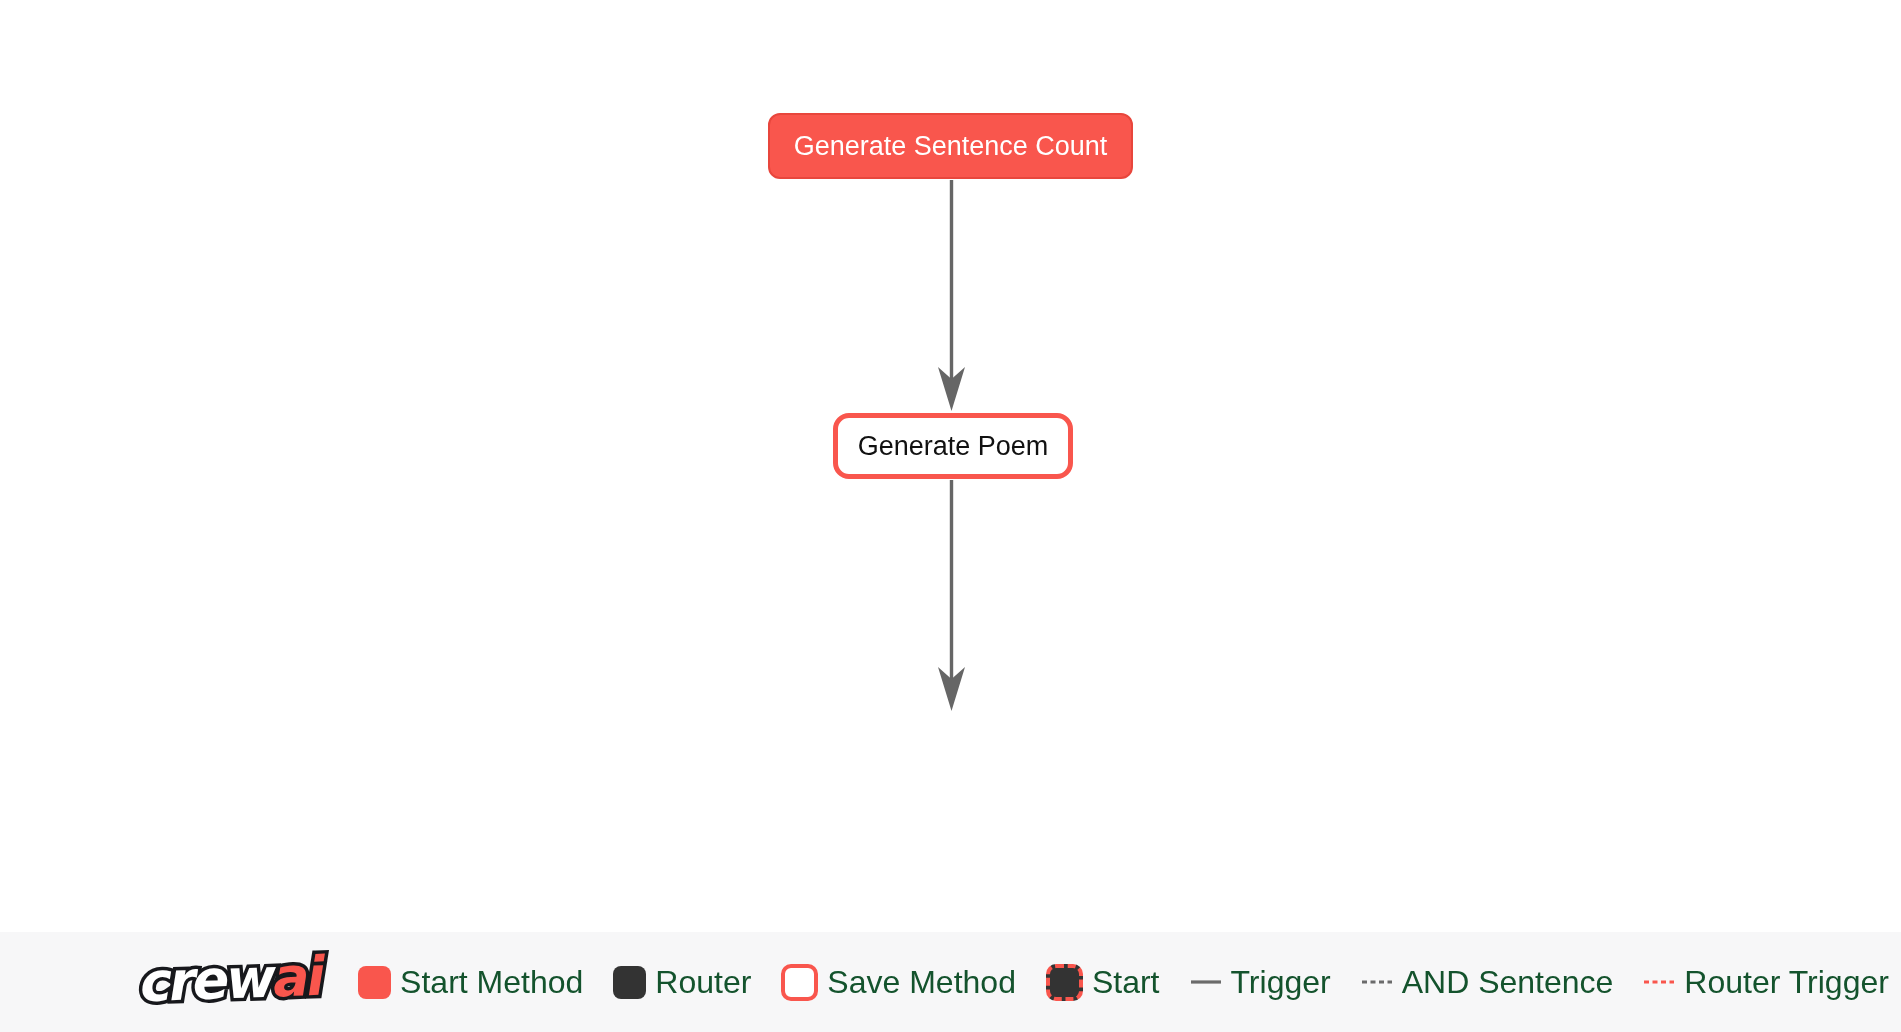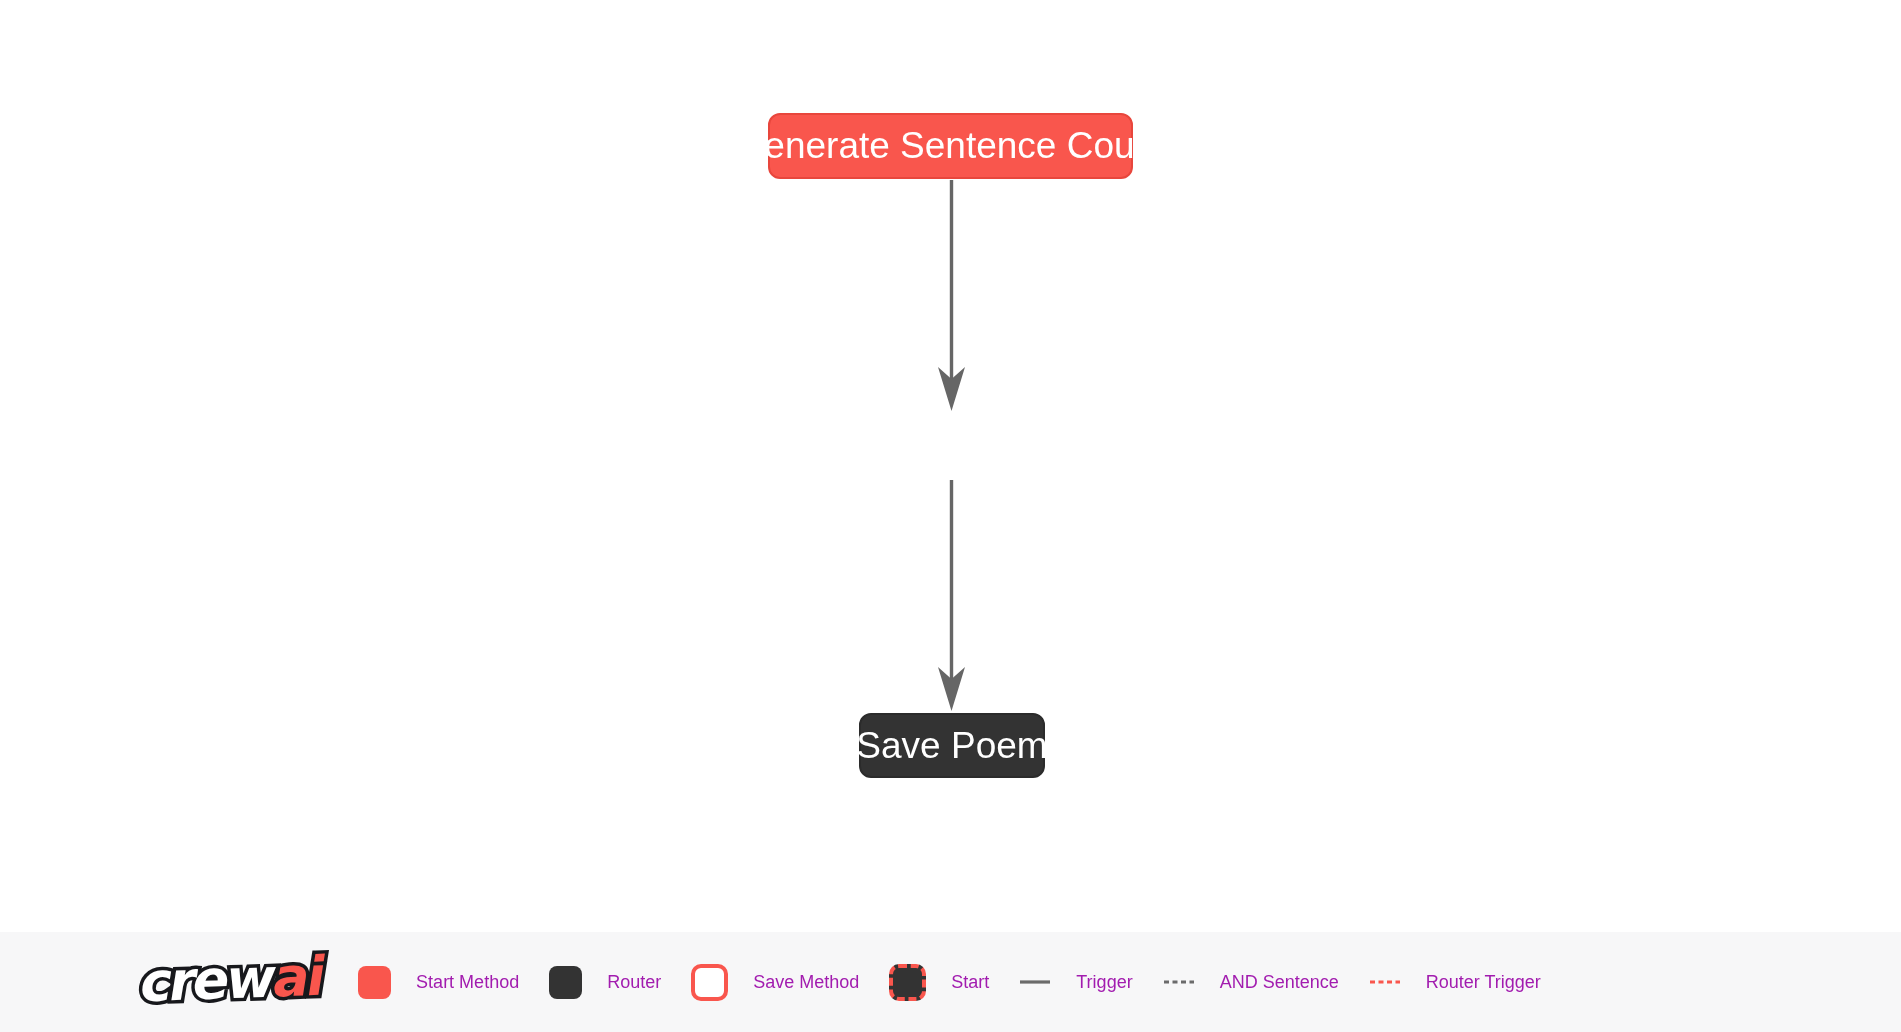--- a/index.html
+++ b/index.html
@@ -20,21 +20,21 @@
     width: 1901px; height: 1032px;
     pointer-events: none;
   }
 
   
   .node {
     position: absolute;
     display: flex;
     align-items: center;
     justify-content: center;
-    font-size: 37px;
+    font-size: 27px;
     white-space: nowrap;
     cursor: pointer;
   }
   .node-start {
     left: 768px; top: 113px;
     width: 365px; height: 66px;
     background: #F9564D;
     border: 2px solid #E8463C;
     border-radius: 12px;
     color: #ffffff;
@@ -80,23 +80,23 @@
     transform: rotate(-2deg);
     margin-right: 6px;
     margin-top: -4px;
   }
   .logo-crew { color: #ffffff; }
   .logo-ai   { color: #F9564D; }
 
   .legend-item {
     display: flex;
     align-items: center;
-    gap: 25px;
-    font-size: 18px;
-    color: #a21caf;
+    gap: 9px;
+    font-size: 32px;
+    color: #14532d;
     white-space: nowrap;
   }
   .swatch {
     width: 33px; height: 33px;
     border-radius: 8px;
     flex: 0 0 auto;
   }
   .swatch-start  { background: #F9564D; }
   .swatch-method { background: #333333; }
   .swatch-crew   { background: #ffffff; border: 4px solid #F9564D; width: 37px; height: 37px; border-radius: 10px; }
@@ -115,22 +115,22 @@
     </g>
     <g>
       <line x1="951.5" y1="480" x2="951.5" y2="680" stroke="#666666" stroke-width="3.4"></line>
       <path d="M951.5,711 L938,667 L951.5,679 L965,667 Z" fill="#666666"></path>
     </g>
   </svg>
 
   <div class="node node-start">
     <span>Generate Sentence Count</span>
   </div>
-  <div class="node node-method">
-    <span>Save Poem</span>
+  <div class="node node-crew">
+    <span>Generate Poem</span>
   </div>
 
   <div class="legend">
 
     <div class="logo"><span class="logo-crew">crew</span><span class="logo-ai">ai</span></div>
 
     <div class="legend-item">
       <span class="swatch swatch-start"></span>
       <span>Start Method</span>
     </div>

